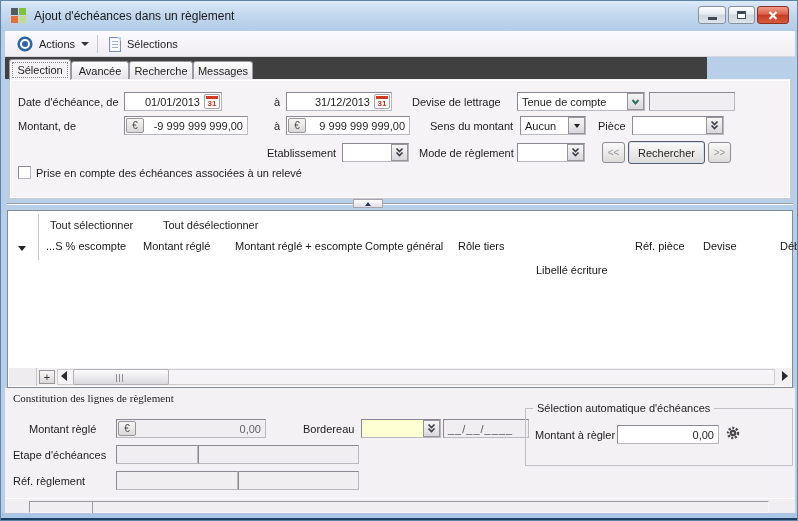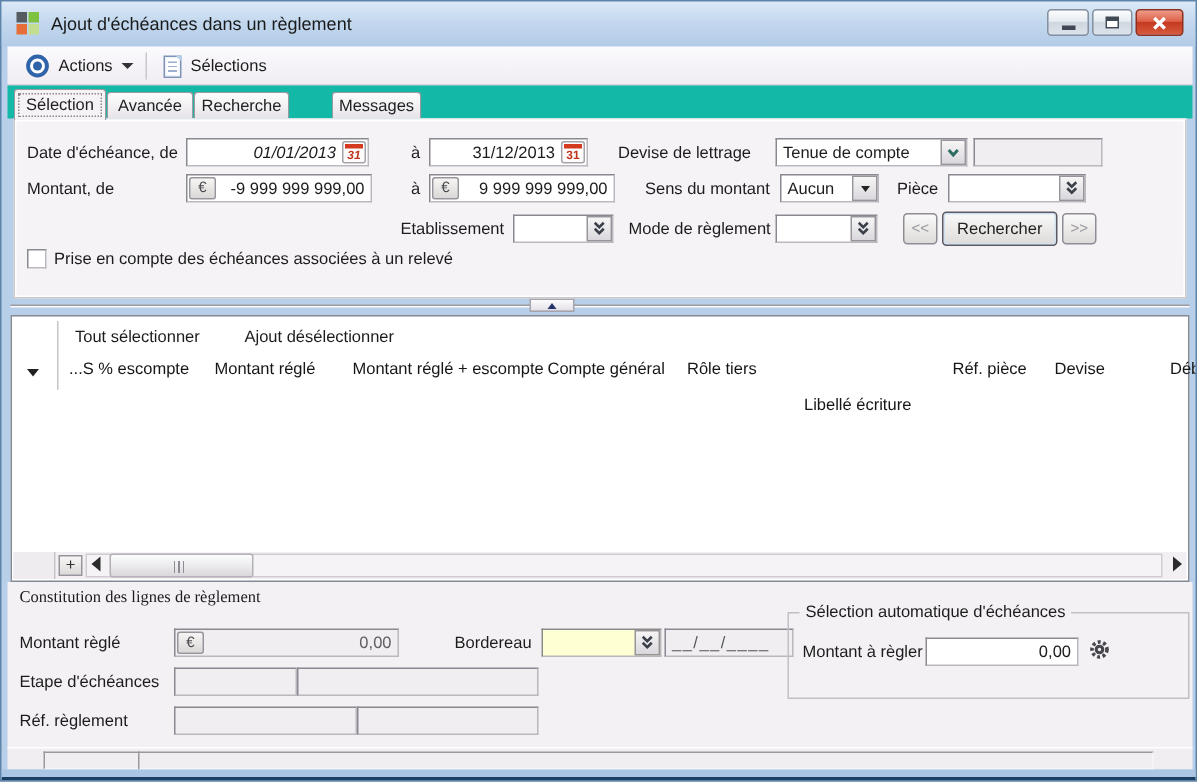--- a/index.html
+++ b/index.html
@@ -35,21 +35,21 @@
   .tsep { position:absolute; left:92px; top:4px; width:1px; height:18px; background:#c9c6cd; }
   .caret { width:0; height:0; border-left:4px solid transparent; border-right:4px solid transparent;
     border-top:4px solid #333; }
   .docicon { position:relative; width:12px; height:15px; background:#fff; border:1px solid #7d92b5;
     box-shadow:inset 0 0 0 1px #eef3fb; }
   .docicon::before { content:""; position:absolute; left:2px; top:3px; width:6px; height:8px;
     background:repeating-linear-gradient(#9ab0cc 0 1px, transparent 1px 3px); }
   .docicon::after { content:""; position:absolute; right:-1px; top:-1px;
     border-left:4px solid transparent; border-top:4px solid #b7cfe9; }
   
-  .tabstrip { position:absolute; left:4px; top:56px; width:790px; height:22px; background:#14b8a6; }
+  .tabstrip { position:absolute; left:4px; top:56px; width:702px; height:22px; background:#404040; }
   .tab { position:absolute; top:4px; height:18px; border:1px solid #9a98a0; border-bottom:none;
     border-radius:3px 3px 0 0; background:linear-gradient(#fdfdfd,#e7e4e9);
     display:flex; align-items:center; justify-content:center; padding:0 8px; color:#222; }
   .tab.active { top:2px; height:21px; background:#f6f3f6; z-index:2; }
   .tab.active::after { content:""; position:absolute; inset:2px; border:1px dotted #8a8a8a; }
   
   .tabpage { position:absolute; left:8px; top:78px; width:782px; height:120px;
     background:#f6f3f6; border:1px solid #cbc8ce; border-top:1px solid #f6f3f6; z-index:1;
     box-shadow:0 0 0 1px #fff inset; }
   .lbl { position:absolute; white-space:nowrap; color:#1c1c1c; }
@@ -167,27 +167,27 @@
     <div class="tbtn" style="left:98px;">
       <span class="docicon"></span>
       <span>Sélections</span>
     </div>
   </div>
 
   <div class="tabstrip">
     <div class="tab active" style="left:4px; width:62px;">Sélection</div>
     <div class="tab" style="left:66px; width:58px;">Avancée</div>
     <div class="tab" style="left:124px; width:64px;">Recherche</div>
-    <div class="tab" style="left:188px; width:60px;margin-left:28px;">Messages</div>
+    <div class="tab" style="left:188px; width:60px;">Messages</div>
   </div>
 
   <div class="tabpage">
 
     <div class="lbl" style="left:8px; top:16px;">Date d'échéance, de</div>
-    <div class="fld" style="left:114px; top:12px; width:122px; height:19px;font-style:italic;">
+    <div class="fld" style="left:114px; top:12px; width:98px; height:19px;">
       <span class="val r">01/01/2013</span>
       <span class="calbtn"></span>
     </div>
     <div class="lbl" style="left:264px; top:16px;">à</div>
     <div class="fld" style="left:276px; top:12px; width:106px; height:19px;">
       <span class="val r">31/12/2013</span>
       <span class="calbtn"></span>
     </div>
     <div class="lbl" style="left:402px; top:16px;">Devise de lettrage</div>
     <div class="fld" style="left:507px; top:12px; width:128px; height:19px;">
@@ -259,21 +259,21 @@
   </div>
 
   <div class="splitter"></div>
   <div class="collapsebtn">
     <span class="arrow-up-sm"></span>
   </div>
 
   <div class="grid">
     <div class="gvline"></div>
     <div class="glink" style="left:42px;">Tout sélectionner</div>
-    <div class="glink" style="left:155px;">Ajout désélectionner</div>
+    <div class="glink" style="left:155px;">Tout désélectionner</div>
     <div class="gheader" id="grid-header">
       <span class="gcorner"></span>
     <span class="gcol" style="left: 38px;">...S % escompte</span>
         <span class="gcol" style="left: 135px;">Montant réglé</span>
         <span class="gcol" style="left: 227px;">Montant réglé + escompte</span>
         <span class="gcol" style="left: 357px; text-align: right;">Compte général</span>
         <span class="gcol" style="left: 450px;">Rôle tiers</span>
         <span class="gcol" style="left: 528px; margin-top: 24px;">Libellé écriture</span>
         <span class="gcol" style="left: 627px;">Réf. pièce</span>
         <span class="gcol" style="left: 695px;">Devise</span>
@@ -285,21 +285,21 @@
       <div class="scrtrack"></div>
       <span class="scrarrow l"></span>
       <div class="scrthumb"></div>
       <span class="scrarrow r"></span>
     </div>
   </div>
 
   <div class="footer">
     <div class="lbl" style="left:8px; top:4px;font-family:Liberation Serif, serif;">Constitution des lignes de règlement</div>
 
-    <div class="lbl" style="left:8px; top:35px;">Montant règlé</div>
+    <div class="lbl" style="left:24px; top:35px;">Montant règlé</div>
     <div class="fld dis" style="left:111px; top:31px; width:150px; height:19px;">
       <span class="minibtn">€</span>
       <span class="val r">0,00</span>
     </div>
     <div class="lbl" style="left:298px; top:35px;">Bordereau</div>
     <div class="fld" style="left:356px; top:31px; width:80px; height:19px; background:#ffffd4;">
       <span class="val"></span>
       <span class="combobtn">
         <svg width="11" height="11">
             <path d="M2.5 1.5 L5.5 4.5 L8.5 1.5" fill="none" stroke="#3a3f4a" stroke-width="1.7"></path>

